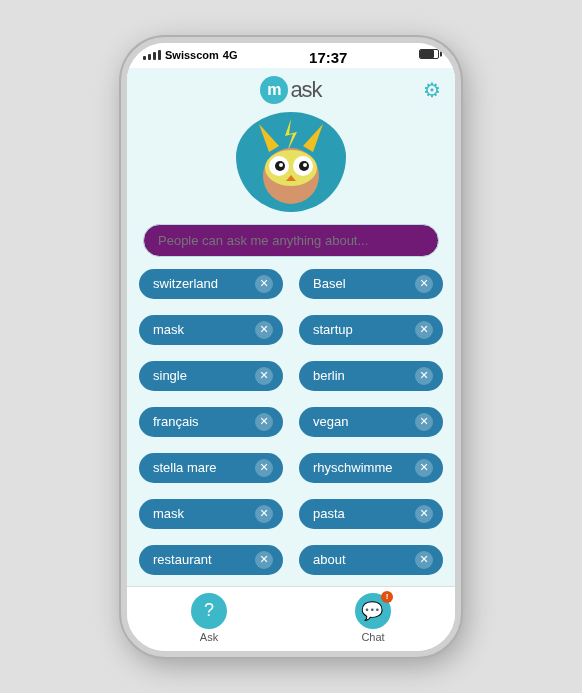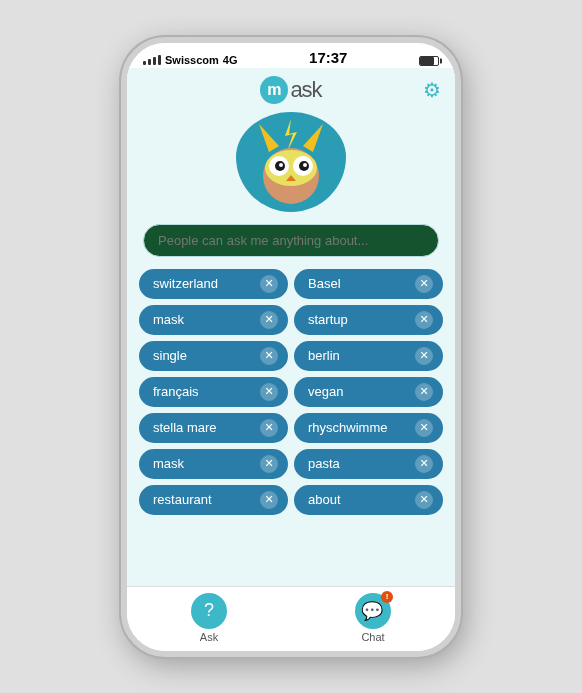--- a/index.html
+++ b/index.html
@@ -24,21 +24,21 @@
       position: relative;
       display: flex;
       flex-direction: column;
     }
 
     
     .status-bar {
       background: #fff;
       display: flex;
       justify-content: space-between;
-      align-items: flex-end;
+      align-items: flex-start;
       padding: 6px 16px 2px;
       font-size: 11px;
       font-weight: 600;
       flex-shrink: 0;
     }
 
     .status-left { display: flex; align-items: center; gap: 4px; }
     .status-signal { display: flex; gap: 2px; align-items: flex-end; }
     .signal-bar {
       width: 3px;
@@ -151,37 +151,37 @@
     
     .search-container {
       padding: 0 16px 8px;
     }
 
     .search-input {
       width: 100%;
       padding: 8px 14px;
       border: 1.5px solid #b8dde0;
       border-radius: 20px;
-      background: #14532d;
+      background: #701a75;
       font-size: 13px;
       color: #aaa;
       outline: none;
     }
 
     
     .tags-container {
       flex: 1;
       overflow-y: auto;
       padding: 4px 12px 8px;
     }
 
     .tags-grid {
       display: grid;
       grid-template-columns: 1fr 1fr;
-      gap: 6px;
+      gap: 16px;
     }
 
     .tag-item {
       background: #2a7da8;
       border-radius: 16px;
       padding: 6px 10px 6px 14px;
       display: flex;
       align-items: center;
       justify-content: space-between;
       color: #fff;

